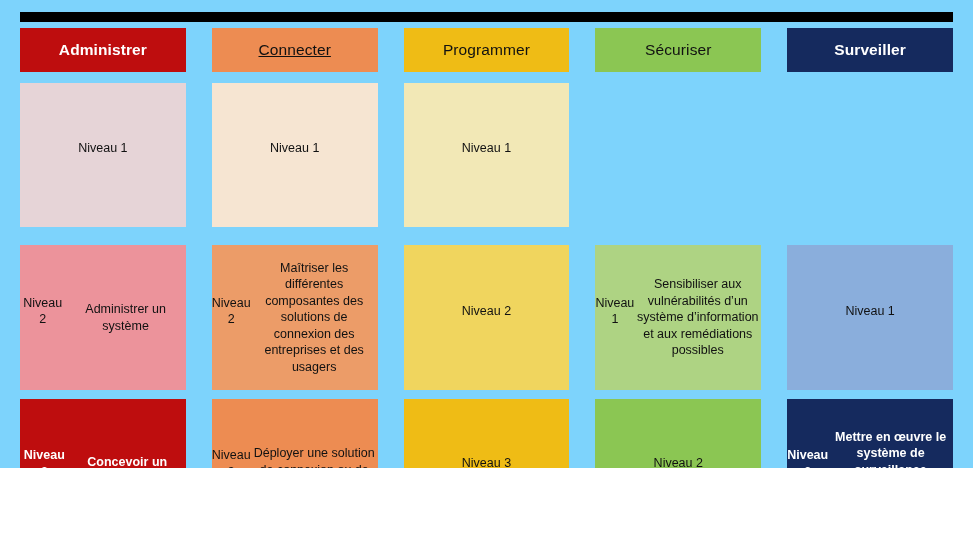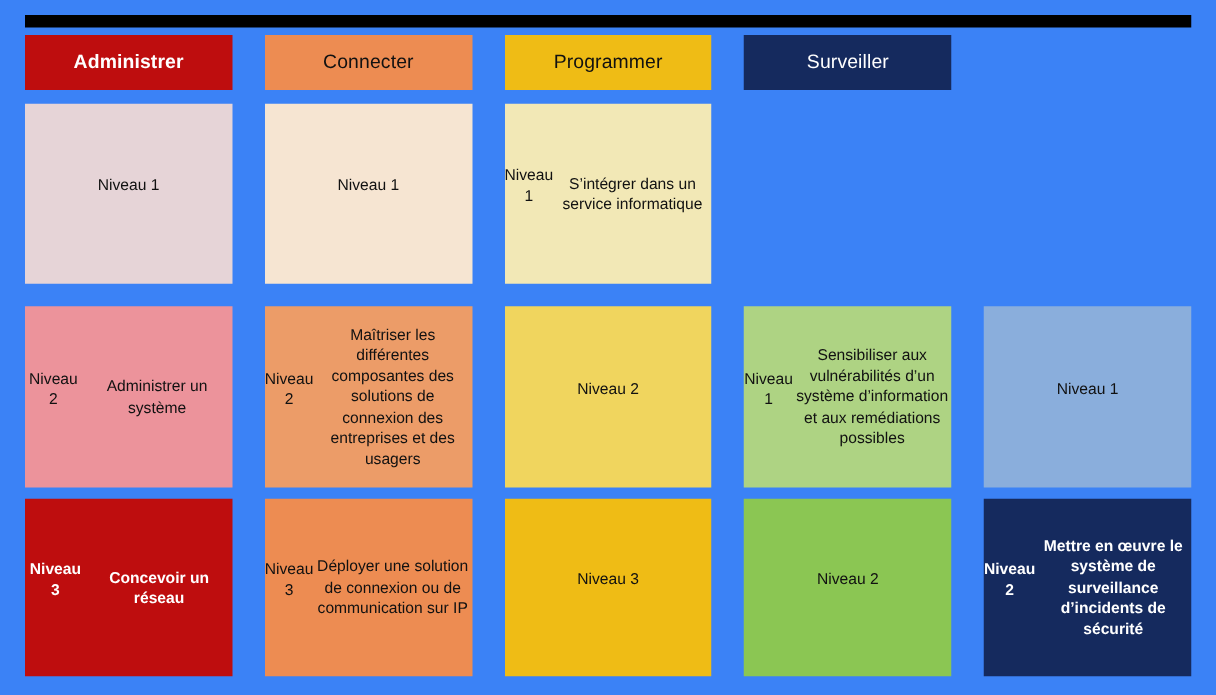--- a/index.html
+++ b/index.html
@@ -4,22 +4,22 @@
 <style>
   * { margin: 0; padding: 0; box-sizing: border-box; }
   html, body { background: #ffffff; }
   body {
     font-family: "Liberation Sans", "DejaVu Sans", sans-serif;
     color: #111111;
   }
   .canvas {
     position: relative;
     width: 973px;
-    height: 556px;
-    background: #3b82f6;
+    height: 468px;
+    background: #7dd3fc;
     overflow: hidden;
   }
   .top-bar {
     margin: 12px 0 0 20px;
     width: 933px;
     height: 10px;
     background: #000000;
   }
   .grid-row {
     margin-left: 20px;
@@ -54,35 +54,35 @@
 </style>
 </head>
 <body>
 
 <div class="canvas">
 
   <div class="top-bar" style="background-color: rgb(0, 0, 0);"></div>
 
   <div class="grid-row row-headers">
     <div class="hdr" style="background-color: rgb(190, 13, 14); color: rgb(255, 255, 255); font-weight: 700;">Administrer</div>
-    <div class="hdr" style="background-color: rgb(237, 140, 82); color: rgb(17, 17, 17);">Connecter</div>
+    <div class="hdr" style="background-color: rgb(237, 140, 82); color: rgb(17, 17, 17); text-decoration: underline;">Connecter</div>
     <div class="hdr" style="background-color: rgb(239, 188, 21); color: rgb(17, 17, 17);">Programmer</div>
-    <div class="hdr" style="background-color: rgb(21, 42, 94); color: rgb(255, 255, 255); font-weight: 400;">Surveiller</div>
+    <div class="hdr" style="background-color: rgb(139, 198, 83); color: rgb(17, 17, 17);">Sécuriser</div>
+    <div class="hdr" style="background-color: rgb(21, 42, 94); color: rgb(255, 255, 255); font-weight: 700;">Surveiller</div>
   </div>
 
   <div class="grid-row row-1">
     <div class="cell" style="background-color: rgb(230, 212, 215); color: rgb(17, 17, 17);">
       <div class="level">Niveau 1</div>
     </div>
     <div class="cell" style="background-color: rgb(246, 229, 210); color: rgb(17, 17, 17);">
       <div class="level">Niveau 1</div>
     </div>
     <div class="cell" style="background-color: rgb(242, 232, 182); color: rgb(17, 17, 17);">
       <div class="level">Niveau 1</div>
-      <div class="desc">S’intégrer dans un service informatique</div>
     </div>
     <div class="cell empty"></div>
     <div class="cell empty"></div>
   </div>
 
   <div class="grid-row row-2">
     <div class="cell" style="background-color: rgb(236, 147, 155); color: rgb(17, 17, 17);">
       <div class="level">Niveau 2</div>
       <div class="desc">Administrer un système</div>
     </div>

